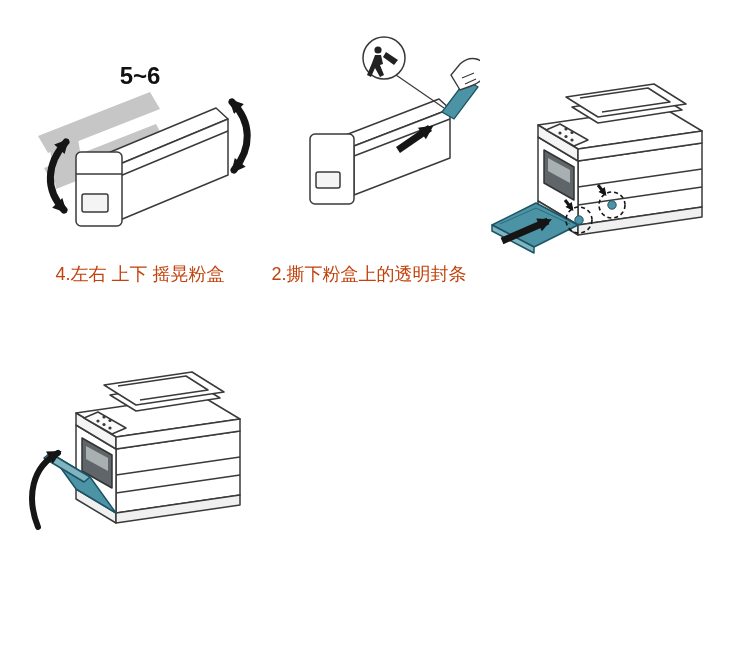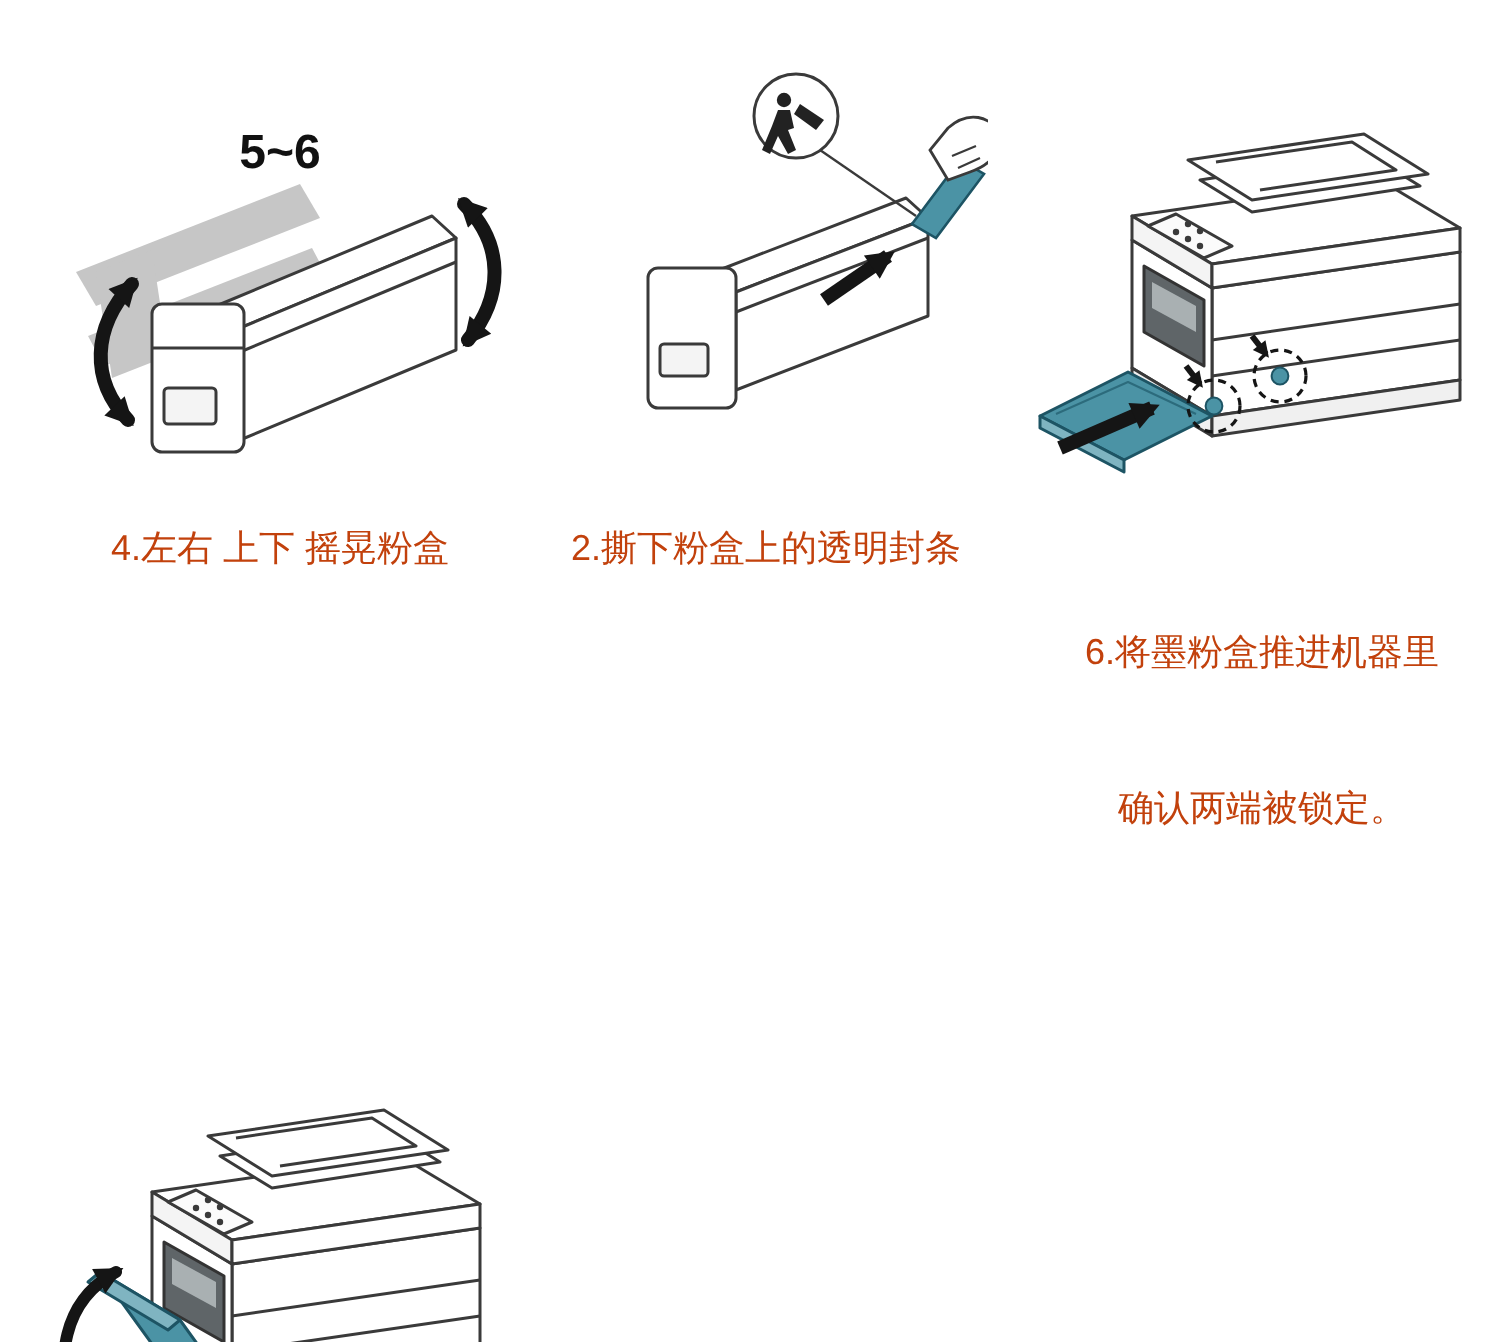--- a/index.html
+++ b/index.html
@@ -12,22 +12,22 @@
     height: 671px;
     font-family: "Liberation Sans", sans-serif;
     color: #000;
     overflow: hidden;
   }
   .page {
     padding: 18px 0 0 22px;
   }
   .row {
     display: flex;
-    align-items: flex-start;
-    gap: 14px;
+    align-items: center;
+    gap: 0;
   }
   .row2 {
     margin-top: 24px;
   }
   figure.step {
     margin: 0;
     display: flex;
     flex-direction: column;
     align-items: center;
   }
@@ -165,24 +165,20 @@
               <circle cx="93" cy="167" r="13" stroke-dasharray="4 3" stroke-width="1.6"></circle>
               <circle cx="126" cy="152" r="13" stroke-dasharray="4 3" stroke-width="1.6"></circle>
               <circle cx="93" cy="167" r="4.2" fill="#4b93a5" stroke="#1d5464"></circle>
               <circle cx="126" cy="152" r="4.2" fill="#4b93a5" stroke="#1d5464"></circle>
               <path d="M 79,147 L 86,156" stroke-width="3" marker-end="url(#ah-sm)"></path>
               <path d="M 112,132 L 119,141" stroke-width="3" marker-end="url(#ah-sm)"></path>
             </g>
           </g>
         </svg>
       </div>
-      <figcaption class="caption">
-        <div>6.将墨粉盒推进机器里</div>
-        <div>确认两端被锁定。</div>
-      </figcaption>
     </figure>
 
   </div>
 
   <div class="row row2">
 
     <figure class="step">
       <div class="art">
         <svg width="240" height="255" viewBox="0 0 240 255">
           <g transform="translate(2,30)">

